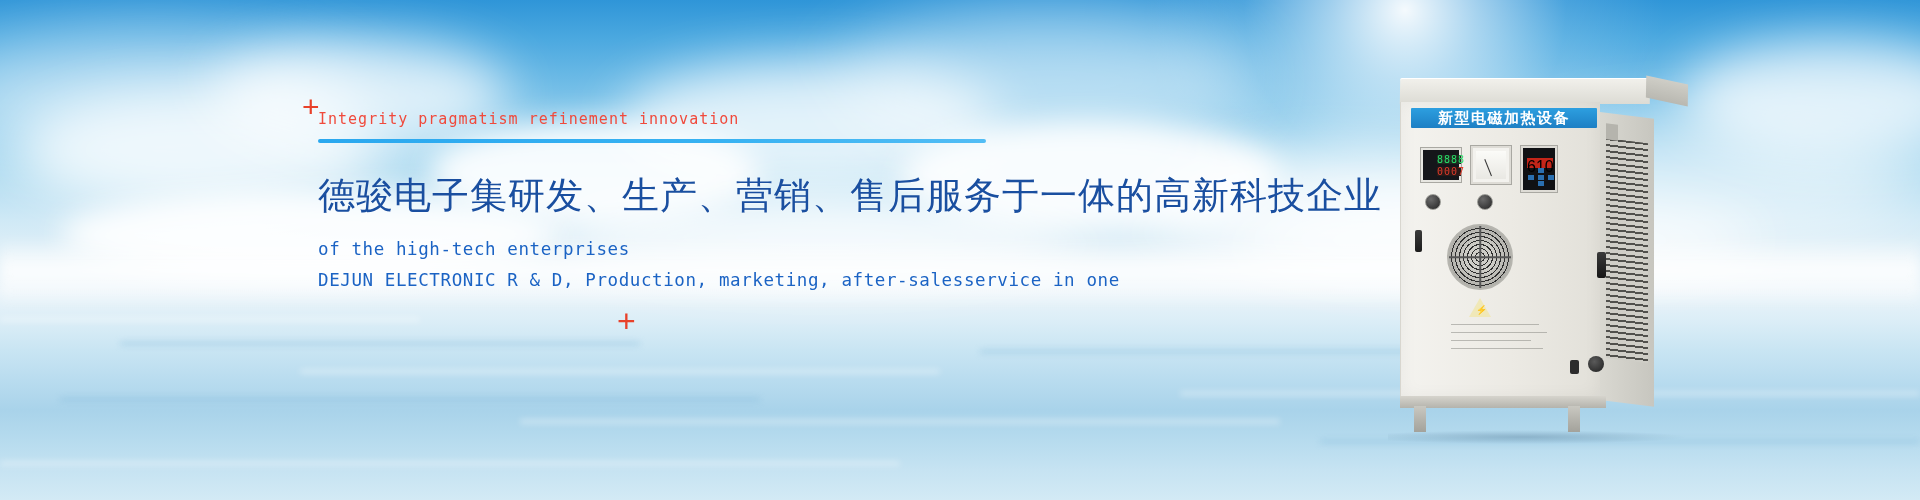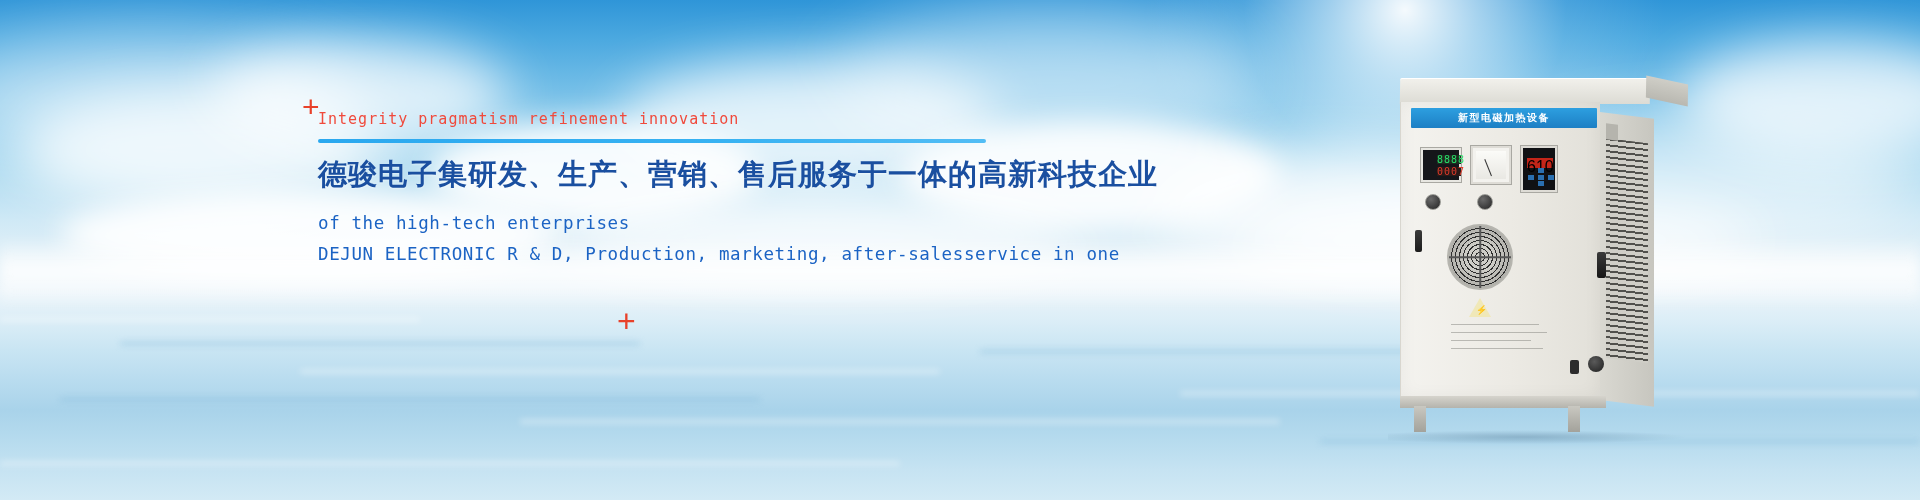--- a/index.html
+++ b/index.html
@@ -61,24 +61,23 @@
   }
   .sub-en{
     margin-top:14px; color:#f04a3c; font-size:15px; letter-spacing:1px;
     white-space:nowrap; font-family:"DejaVu Sans Mono","Liberation Mono",monospace;
   }
   .rule{
     margin-top:11px; width:668px; height:4px; border-radius:2px;
     background:linear-gradient(to right,#2aa8ef 0%, #37b2f2 60%, #52bdf5 100%);
   }
   .cn-line{
-    margin-top:12px; color:#1a4fa0; font-size:29px; letter-spacing:1px;
+    margin-top:28px; color:#1a4fa0; font-size:37px; letter-spacing:1px;
     white-space:nowrap; font-family:"DejaVu Sans","Liberation Sans",sans-serif;
     text-shadow:0 1px 2px rgba(255,255,255,0.5);
-    font-weight:bold;
   }
   .en-block{ margin-top:13px; color:#1b63c4; font-size:17.5px; line-height:1.75;
     letter-spacing:.6px; font-family:"DejaVu Sans Mono","Liberation Mono",monospace;}
   .en-block div{white-space:nowrap;}
 
   
   .machine{ position:absolute; left:1392px; top:78px; width:300px; height:340px; }
 
   .m-topcap{
     position:absolute; left:8px; top:0; width:250px; height:26px;
@@ -98,21 +97,21 @@
     box-shadow:inset 0 0 18px rgba(0,0,0,0.05);
   }
   .m-side{
     position:absolute; left:208px; top:34px; width:54px; height:288px;
     background:linear-gradient(to right,#d9d8d1,#c7c6bf);
     transform:skewY(7deg); transform-origin:left top;
   }
   .m-label{
     position:absolute; left:10px; top:6px; width:186px; height:20px;
     background:linear-gradient(to bottom,#2d9fe0,#1d7fc4);
-    color:#fff; font-size:10px; letter-spacing:1.5px; font-weight:700;
+    color:#fff; font-size:15px; letter-spacing:1.5px; font-weight:700;
     display:flex; align-items:center; justify-content:center;
     font-family:"DejaVu Sans","Liberation Sans",sans-serif;
     border-radius:1px;
   }
   .m-meter{
     position:absolute; background:#15161a; border:2px solid #e8e7e2;
     box-shadow:0 0 0 1px #a9a8a2;
   }
   .meter-a{ left:20px; top:46px; width:40px; height:34px; }
   .meter-a .seg{ position:absolute; left:14px; top:5px; width:24px; height:9px;

